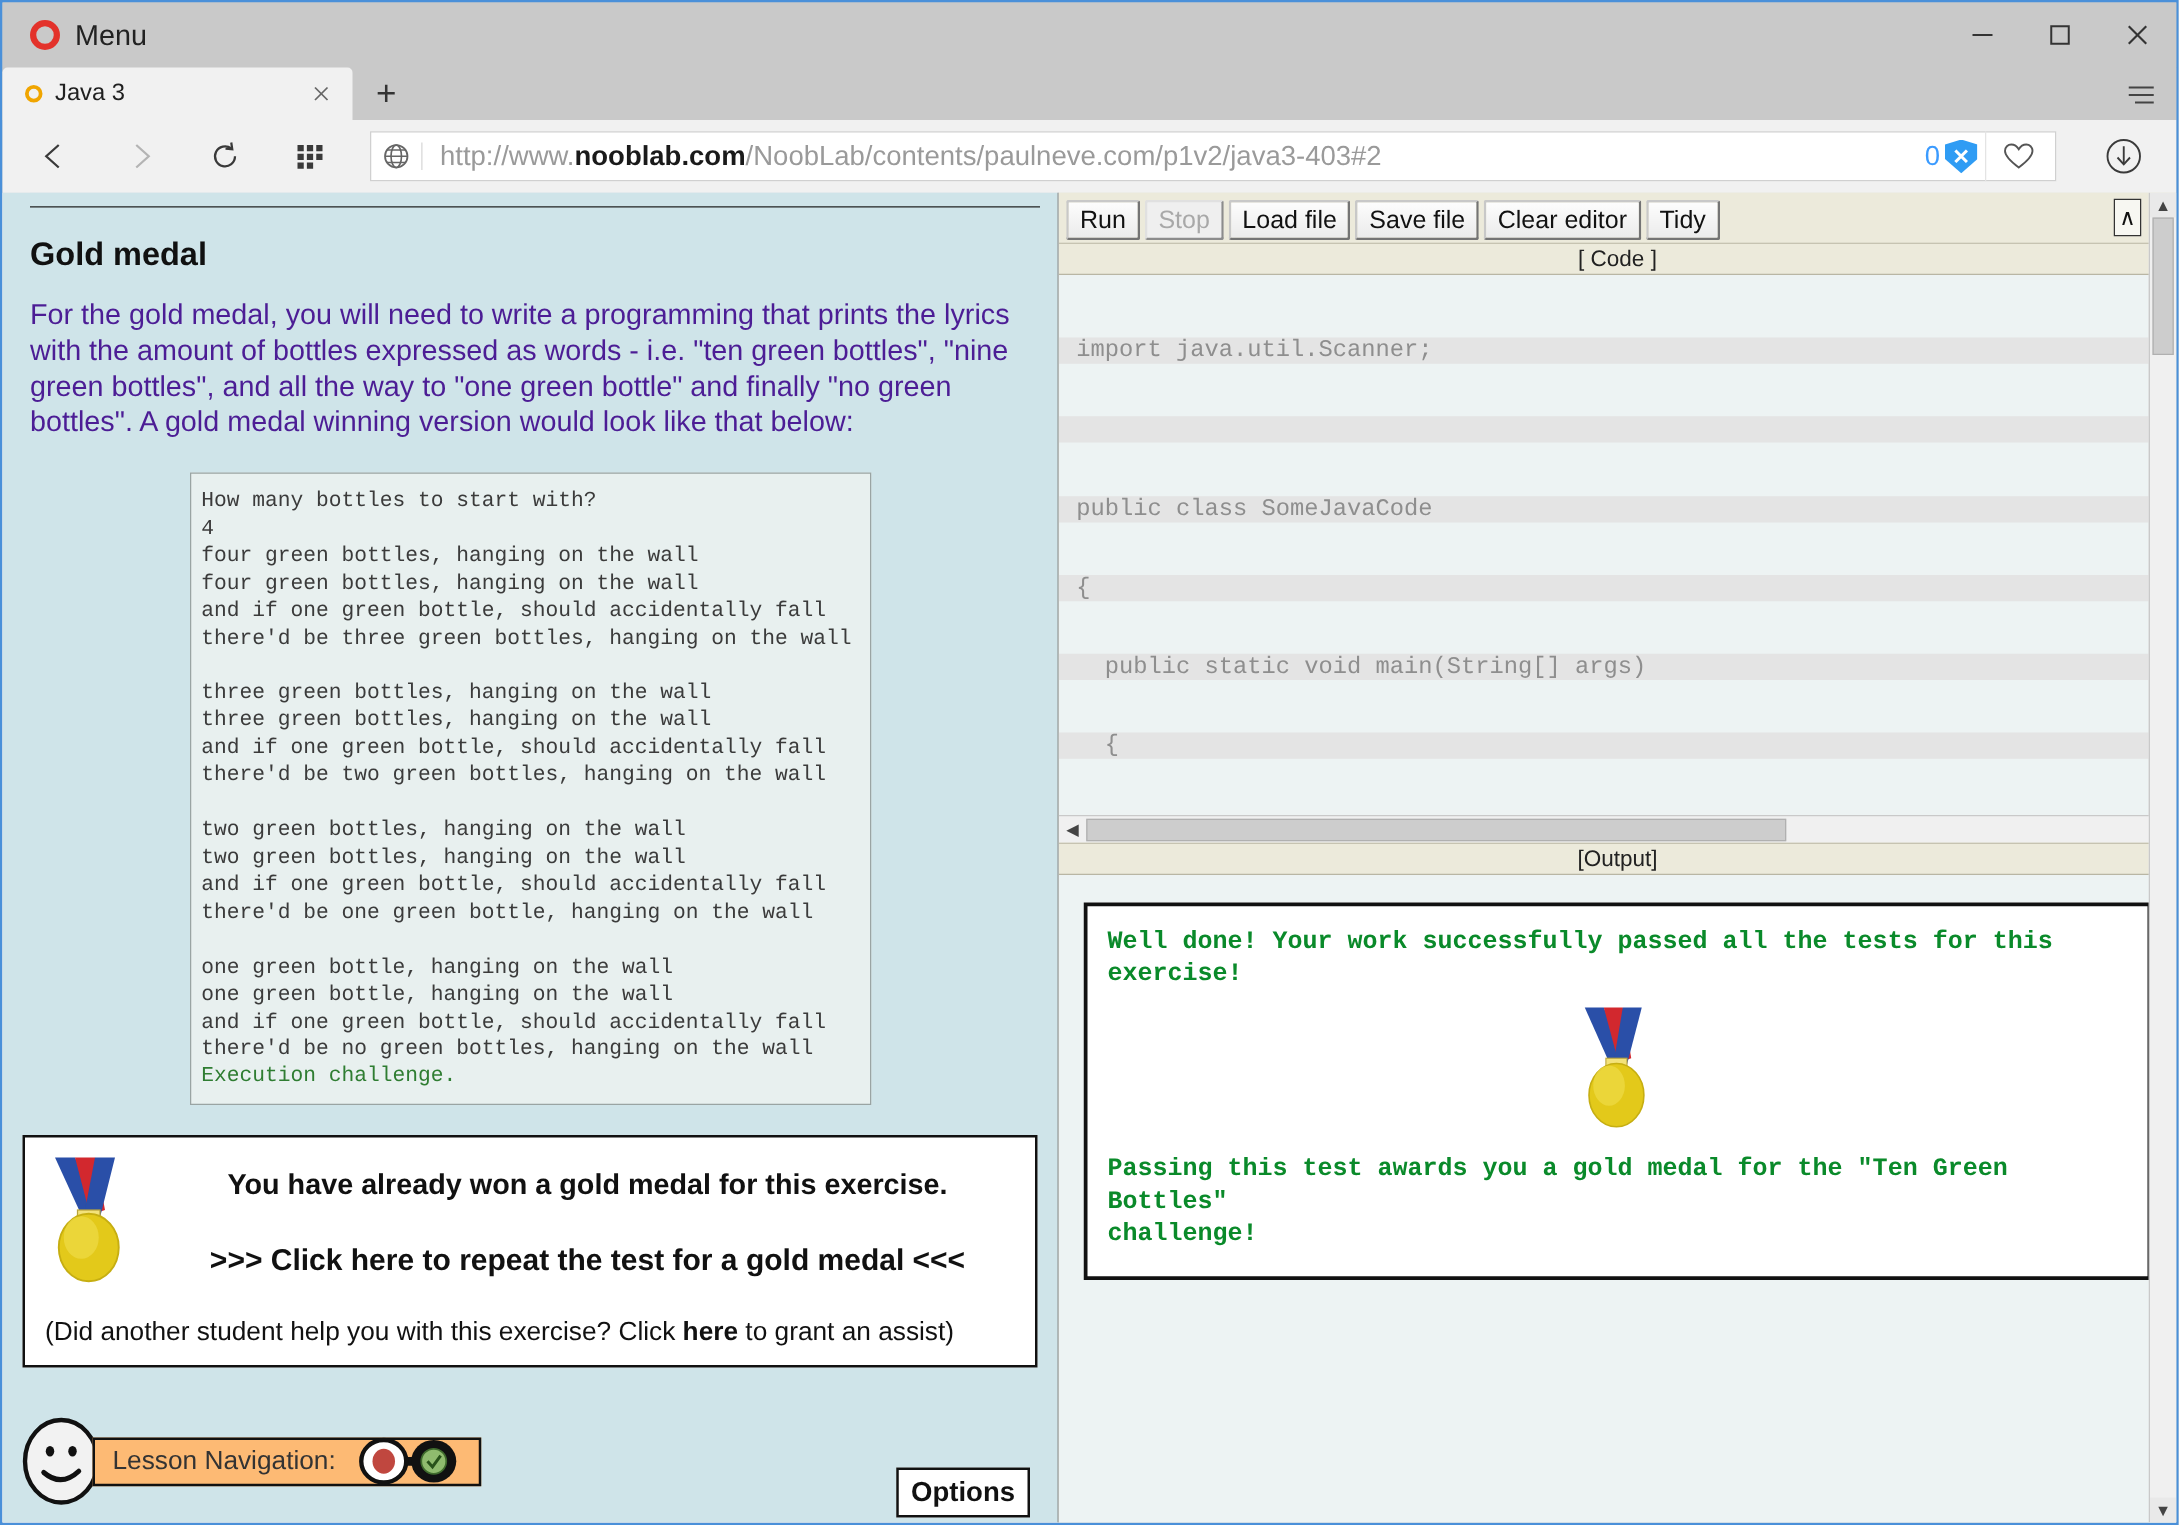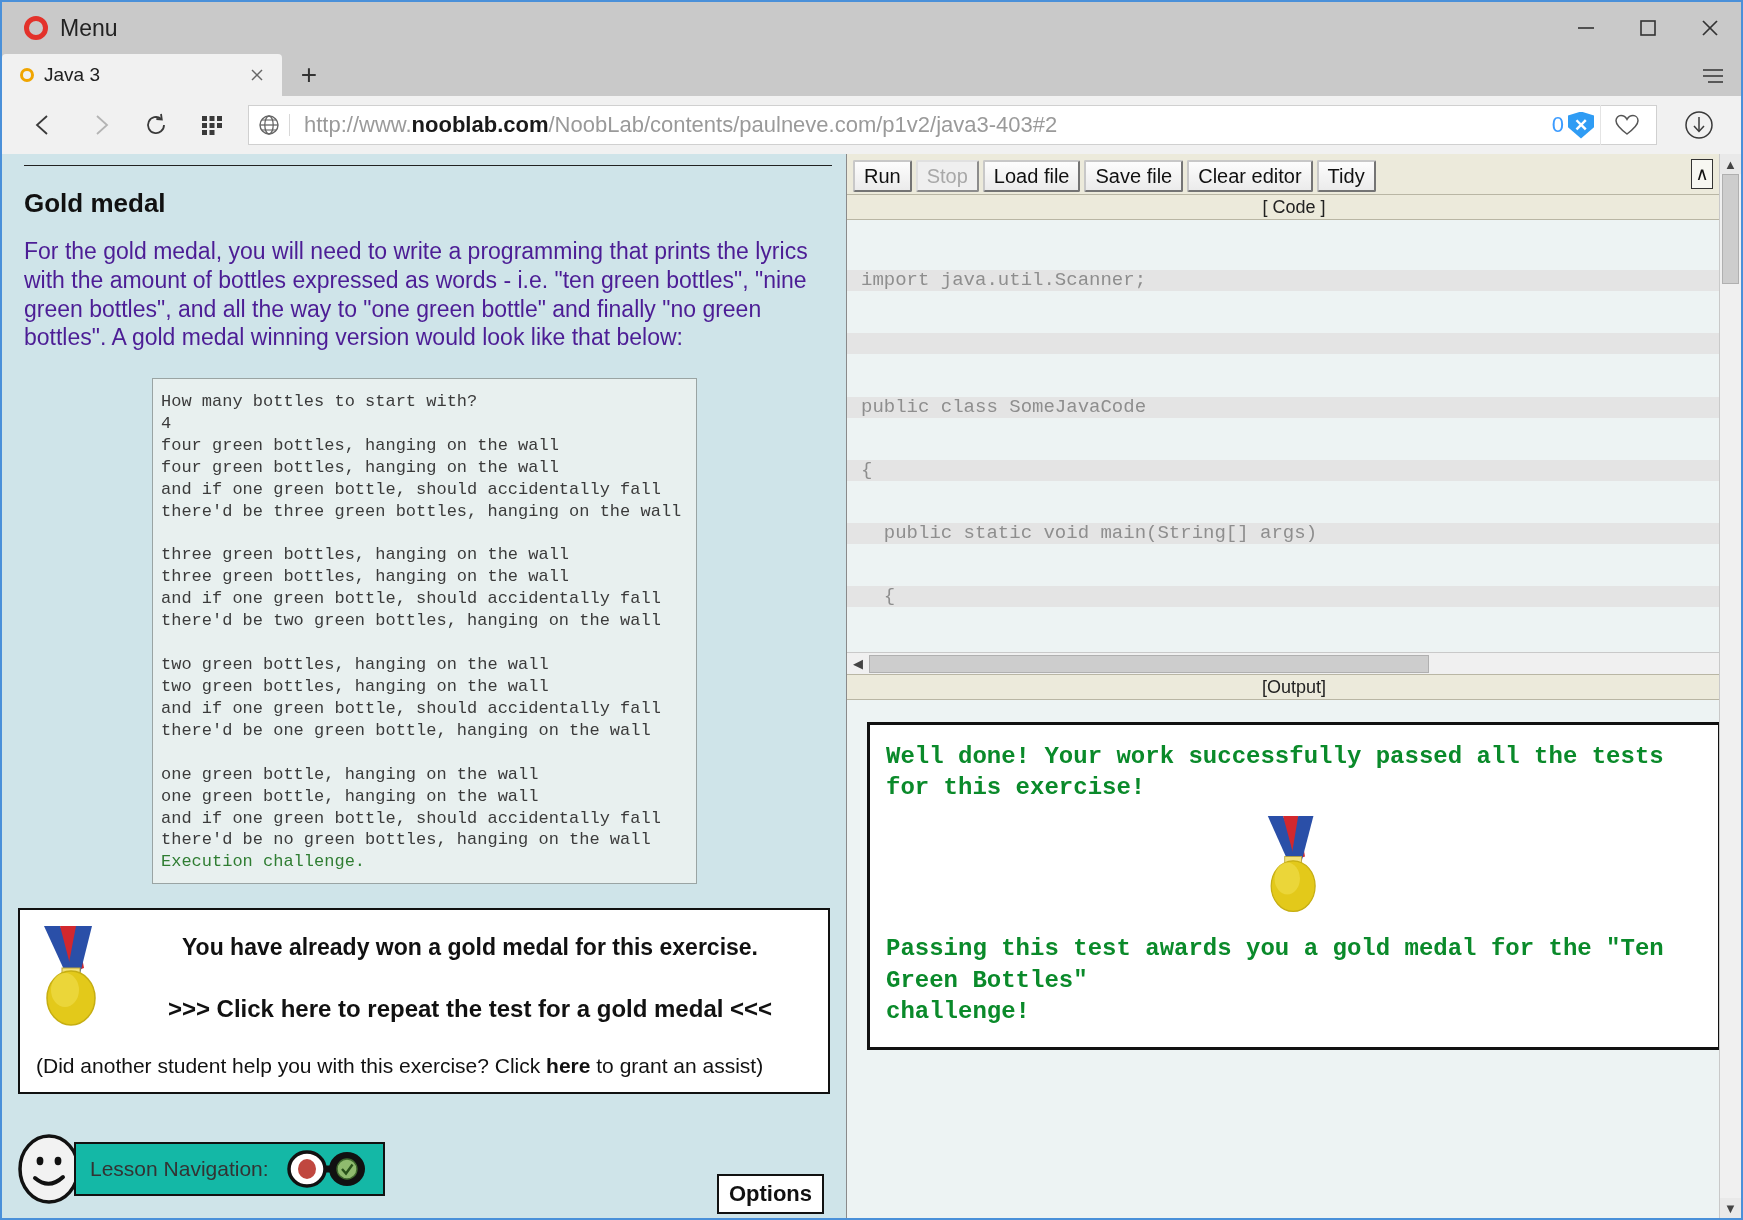--- a/index.html
+++ b/index.html
@@ -42,21 +42,21 @@
     position:relative;
   }
   .tab-favicon { width:14px;height:14px;border-radius:50%;border:3px solid #f0a500; box-sizing:border-box; flex:0 0 auto;}
   .tab-title { font-size:19px; color:#202020; margin-left:10px; flex:1 1 auto; white-space:nowrap; overflow:hidden;}
   .tab-close { width:26px;height:26px; display:flex;align-items:center;justify-content:center; color:#555; font-size:20px;}
   .newtab { width:54px;height:42px;display:flex;align-items:center;justify-content:center;color:#333;font-size:28px;font-weight:300;}
   .hamburger { position:absolute; right:14px; top:8px; width:28px;height:28px; }
 
   .navbar {
     height:58px; background:#f1f1f1; display:flex; align-items:center;
-    padding:0 14px; flex:0 0 auto; gap:0px;
+    padding:0 14px; flex:0 0 auto; gap:12px;
   }
   .navbtn { width:56px;height:44px; display:flex;align-items:center;justify-content:center; color:#3a3a3a;}
   .navbtn.disabled { color:#b4b4b4; }
   .urlbar {
     flex:1 1 auto; height:40px; background:#fff; border:1px solid #d0d0d0;
     display:flex; align-items:center; margin:0 8px; padding:0 4px 0 0;
   }
   .globe { width:40px;height:38px;display:flex;align-items:center;justify-content:center;color:#666;}
   .urlsep { width:1px; height:22px; background:#d8d8d8; }
   .urltext {
@@ -107,21 +107,21 @@
   .medal-svg { width:78px; height:104px; flex:0 0 78px; margin-right:14px;}
   .medalbox .lines { flex:1 1 auto; padding-top:4px;}
   .mline1 { font-size:23px; font-weight:bold; color:#111; text-align:center; margin:6px 0 0 0;}
   .mline2 { font-size:24px; font-weight:bold; color:#111; text-align:center; margin:34px 0 0 0;}
   .massist { font-size:21px; color:#111; margin:26px 0 0 0; }
   .massist b { font-weight:bold; }
 
   .navstrip { position:absolute; left:14px; bottom:12px; display:flex; align-items:center;}
   .face { width:66px;height:74px; flex:0 0 66px; }
   .navbox {
-    height:54px; background:#14b8a6; border:2px solid #111; display:flex; align-items:center;
+    height:39px; background:#fdba74; border:2px solid #111; display:flex; align-items:center;
     padding:0 10px 0 14px; margin-left:-8px;
   }
   .navlabel { font-size:21px; color:#333; margin-right:12px; }
   .optionsbtn {
     position:absolute; right:22px; bottom:4px;
     background:#fff; border:2px solid #111; padding:5px 10px;
     font-size:22px; font-weight:bold; color:#111;
   }
 
   
@@ -174,21 +174,21 @@
   }
   .outer-vscroll .thumb { position:absolute; top:20px; left:2px; width:17px; height:110px; background:#cdcdcd; border:1px solid #b0b0b0;}
   .outer-vscroll .arr { height:20px;display:flex;align-items:center;justify-content:center;font-size:13px;color:#444;background:#e9e9e9;}
   .outer-vscroll .arr.bot { position:absolute;bottom:0;left:0;right:0;}
 
   .output-area { flex:1 1 auto; background:#edf3f3; padding:22px 20px 0 20px; overflow:hidden;}
   .result-box {
     border:3px solid #111; background:#fff; padding:16px 16px 20px 16px;
   }
   .result-text {
-    font-family:"Liberation Mono", monospace; font-size:24px; color:#0a8a2a; font-weight:bold;
+    font-family:"Liberation Mono", monospace; font-size:20px; color:#0a8a2a; font-weight:bold;
     line-height:1.3; white-space:pre-wrap;
   }
   .result-medal { display:flex; justify-content:center; margin:10px 0 16px 0;}
 </style>
 </head>
 <body>
 
 <div id="browser">
 
   <div class="titlebar">

